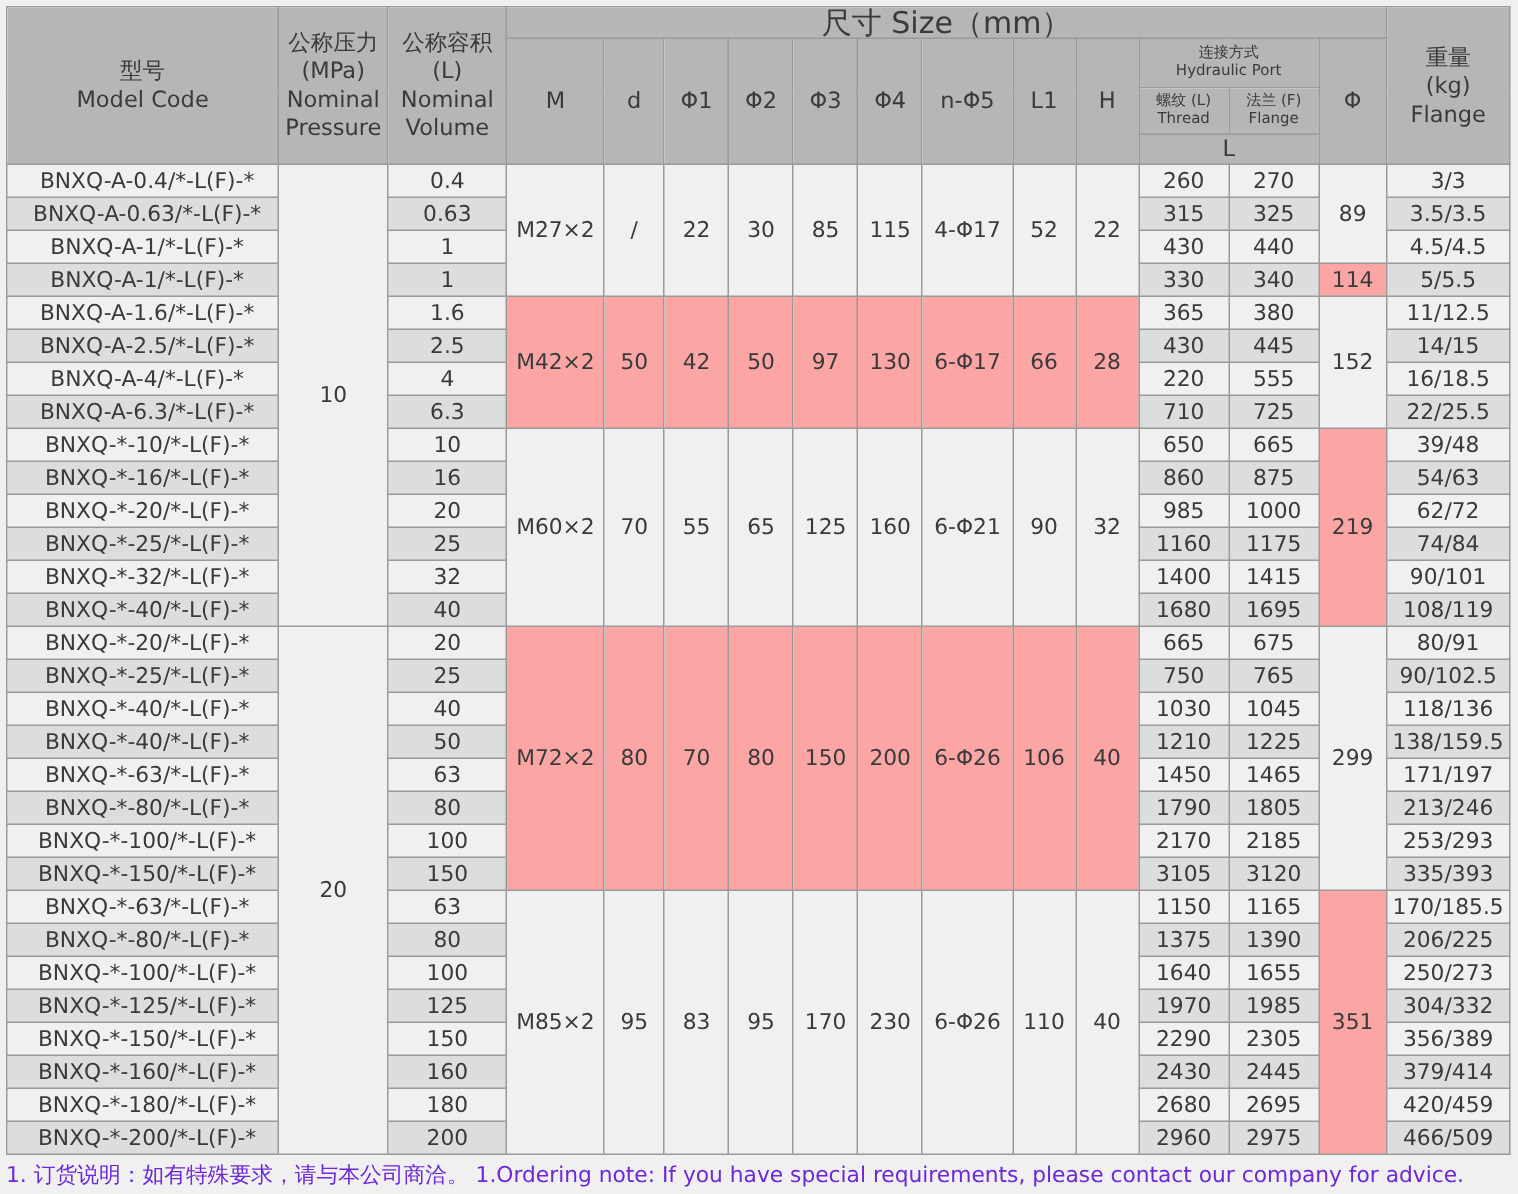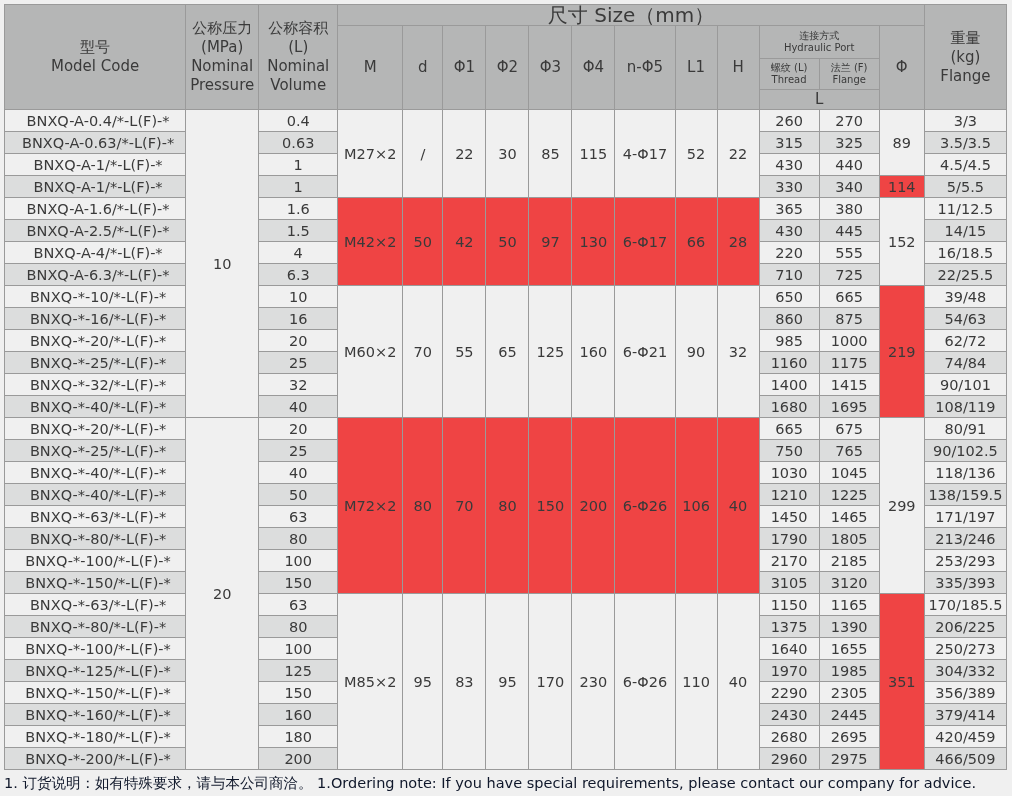--- a/index.html
+++ b/index.html
@@ -31,25 +31,25 @@
     font-size: 15px;
     line-height: 19px;
   }
   table.spec thead th.small { font-size: 10px; line-height: 12px; text-align: center; }
   table.spec thead th.title-size { height: 20px; font-size: 20px; }
   table.spec tbody td { height: 21px; line-height: 20px; font-size: 14.5px; }
   table.spec tbody td.model { text-align: center; padding-left: 6px; }
   tr.odd td.alt { background: #f0f0f0; }
   tr.even td.alt { background: #dcdddd; }
   td.g-light { background: #f0f0f0; }
-  td.g-dark { background: #ef4444; }
+  td.g-dark { background: #fca5a5; }
   td.press { background: #f0f0f0; }
   .footer {
     position: absolute; left: 4px; top: 774px;
-    font-size: 14.5px; color: #0f172a; white-space: nowrap;
+    font-size: 14.5px; color: #6d28d9; white-space: nowrap;
   }
 </style>
 </head>
 <body>
 
 <table class="spec">
   <colgroup>
     <col style="width:181px">
       <col style="width:73px">
       <col style="width:79px">
@@ -175,21 +175,21 @@
         <td class="g-dark" rowspan="4">6-Φ17</td>
         <td class="g-dark" rowspan="4">66</td>
         <td class="g-dark" rowspan="4">28</td>
         <td class="alt">365</td>
         <td class="alt">380</td>
         <td class="g-light" rowspan="4">152</td>
         <td class="alt">11/12.5</td>
       </tr>
       <tr class="even">
         <td class="model alt">BNXQ-A-2.5/*-L(F)-*</td>
-        <td class="alt">1.5</td>
+        <td class="alt">2.5</td>
         <td class="alt">430</td>
         <td class="alt">445</td>
         <td class="alt">14/15</td>
       </tr>
       <tr class="odd">
         <td class="model alt">BNXQ-A-4/*-L(F)-*</td>
         <td class="alt">4</td>
         <td class="alt">220</td>
         <td class="alt">555</td>
         <td class="alt">16/18.5</td>

